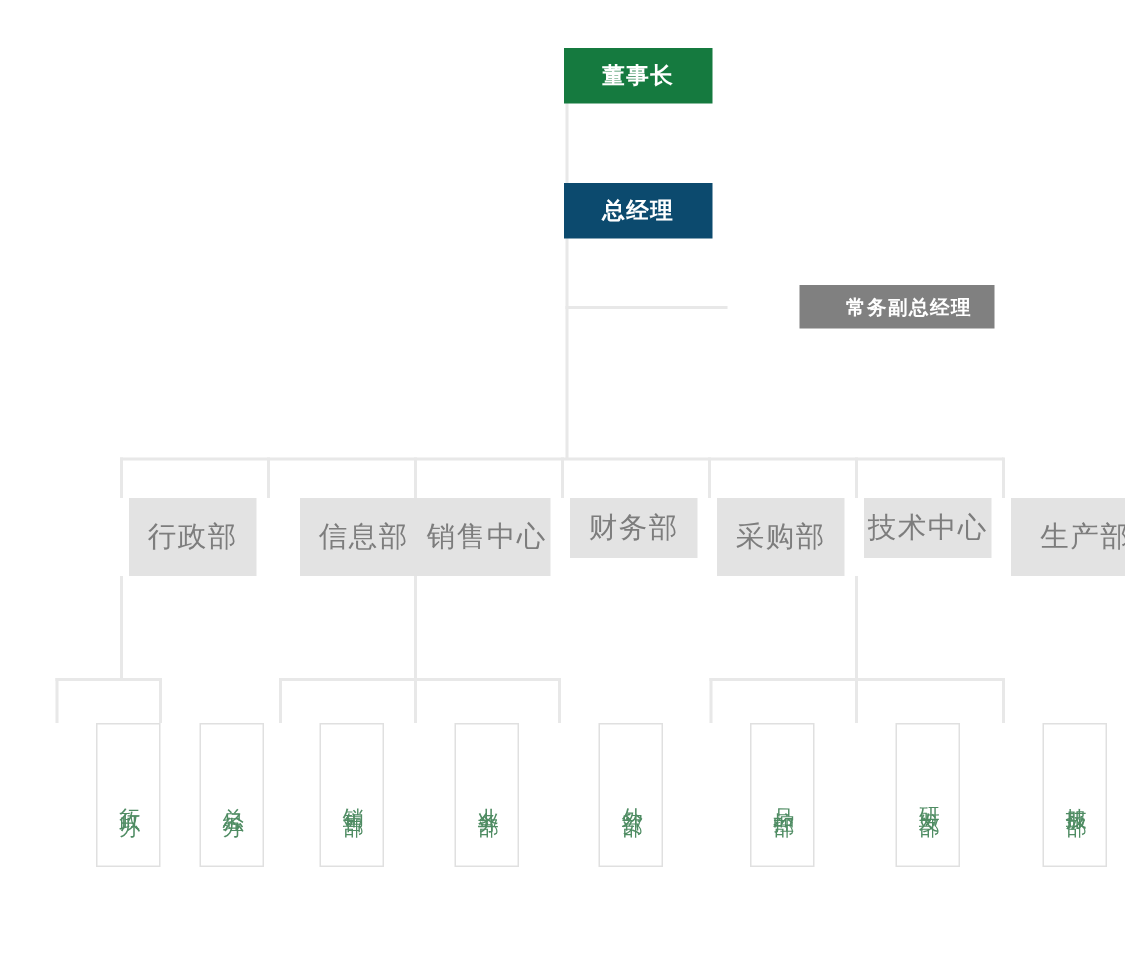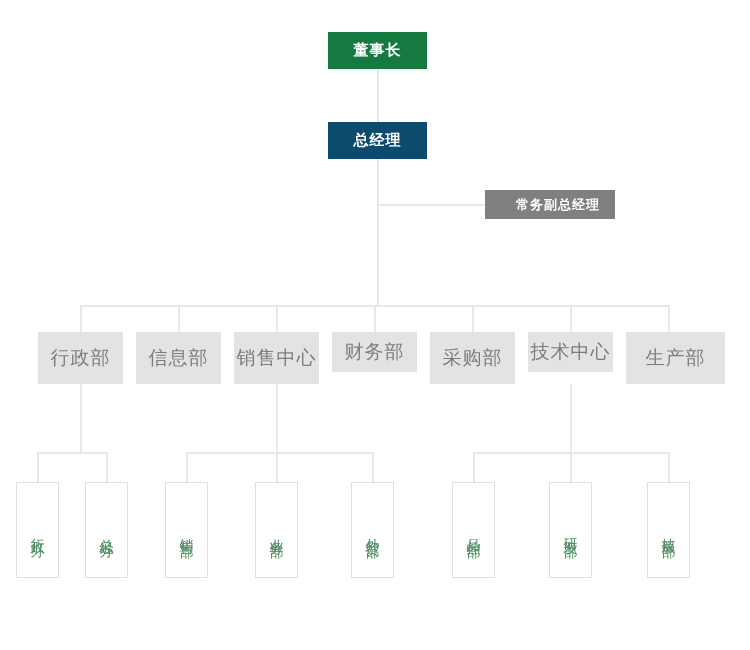--- a/index.html
+++ b/index.html
@@ -29,20 +29,21 @@
 
   
   .node {
     position: absolute;
     box-sizing: border-box;
     display: flex;
     align-items: center;
     justify-content: center;
     text-align: center;
     letter-spacing: 1px;
+    margin-left: 48px;
   }
 
   
   .node-chairman {
     background: #157a3f;
     color: #ffffff;
     font-size: 15px;
     font-weight: bold;
   }
 
@@ -122,21 +123,21 @@
   <div class="line v" style="left:570px; top:452px; height:30px;"></div>
   <div class="line v" style="left:668px; top:452px; height:30px;"></div>
 
   <div class="node node-chairman" style="left:328px; top:32px; width:99px; height:37px;">董事长</div>
 
   <div class="node node-gm" style="left:328px; top:122px; width:99px; height:37px;">总经理</div>
 
   <div class="node node-deputy" style="left:485px; top:190px; width:130px; height:29px;">常务副总经理</div>
 
   <div class="node node-dept" style="left:38px;  top:332px; width:85px; height:52px;">行政部</div>
-  <div class="node node-dept" style="left:136px; top:332px; width:85px; height:52px;">信息部</div>
+  <div class="node node-dept" style="left:152px; top:332px; width:85px; height:52px;">信息部</div>
   <div class="node node-dept" style="left:234px; top:332px; width:85px; height:52px;">销售中心</div>
   <div class="node node-dept" style="left:332px; top:332px; width:85px; height:40px;">财务部</div>
   <div class="node node-dept" style="left:430px; top:332px; width:85px; height:52px;">采购部</div>
   <div class="node node-dept" style="left:528px; top:332px; width:85px; height:40px;">技术中心</div>
   <div class="node node-dept" style="left:626px; top:332px; width:99px; height:52px;">生产部</div>
 
   <div class="node node-leaf" style="left:16px;  top:482px; width:43px; height:96px;">行政办</div>
   <div class="node node-leaf" style="left:85px;  top:482px; width:43px; height:96px;">总经办</div>
   <div class="node node-leaf" style="left:165px; top:482px; width:43px; height:96px;">销售部</div>
   <div class="node node-leaf" style="left:255px; top:482px; width:43px; height:96px;">业务部</div>

